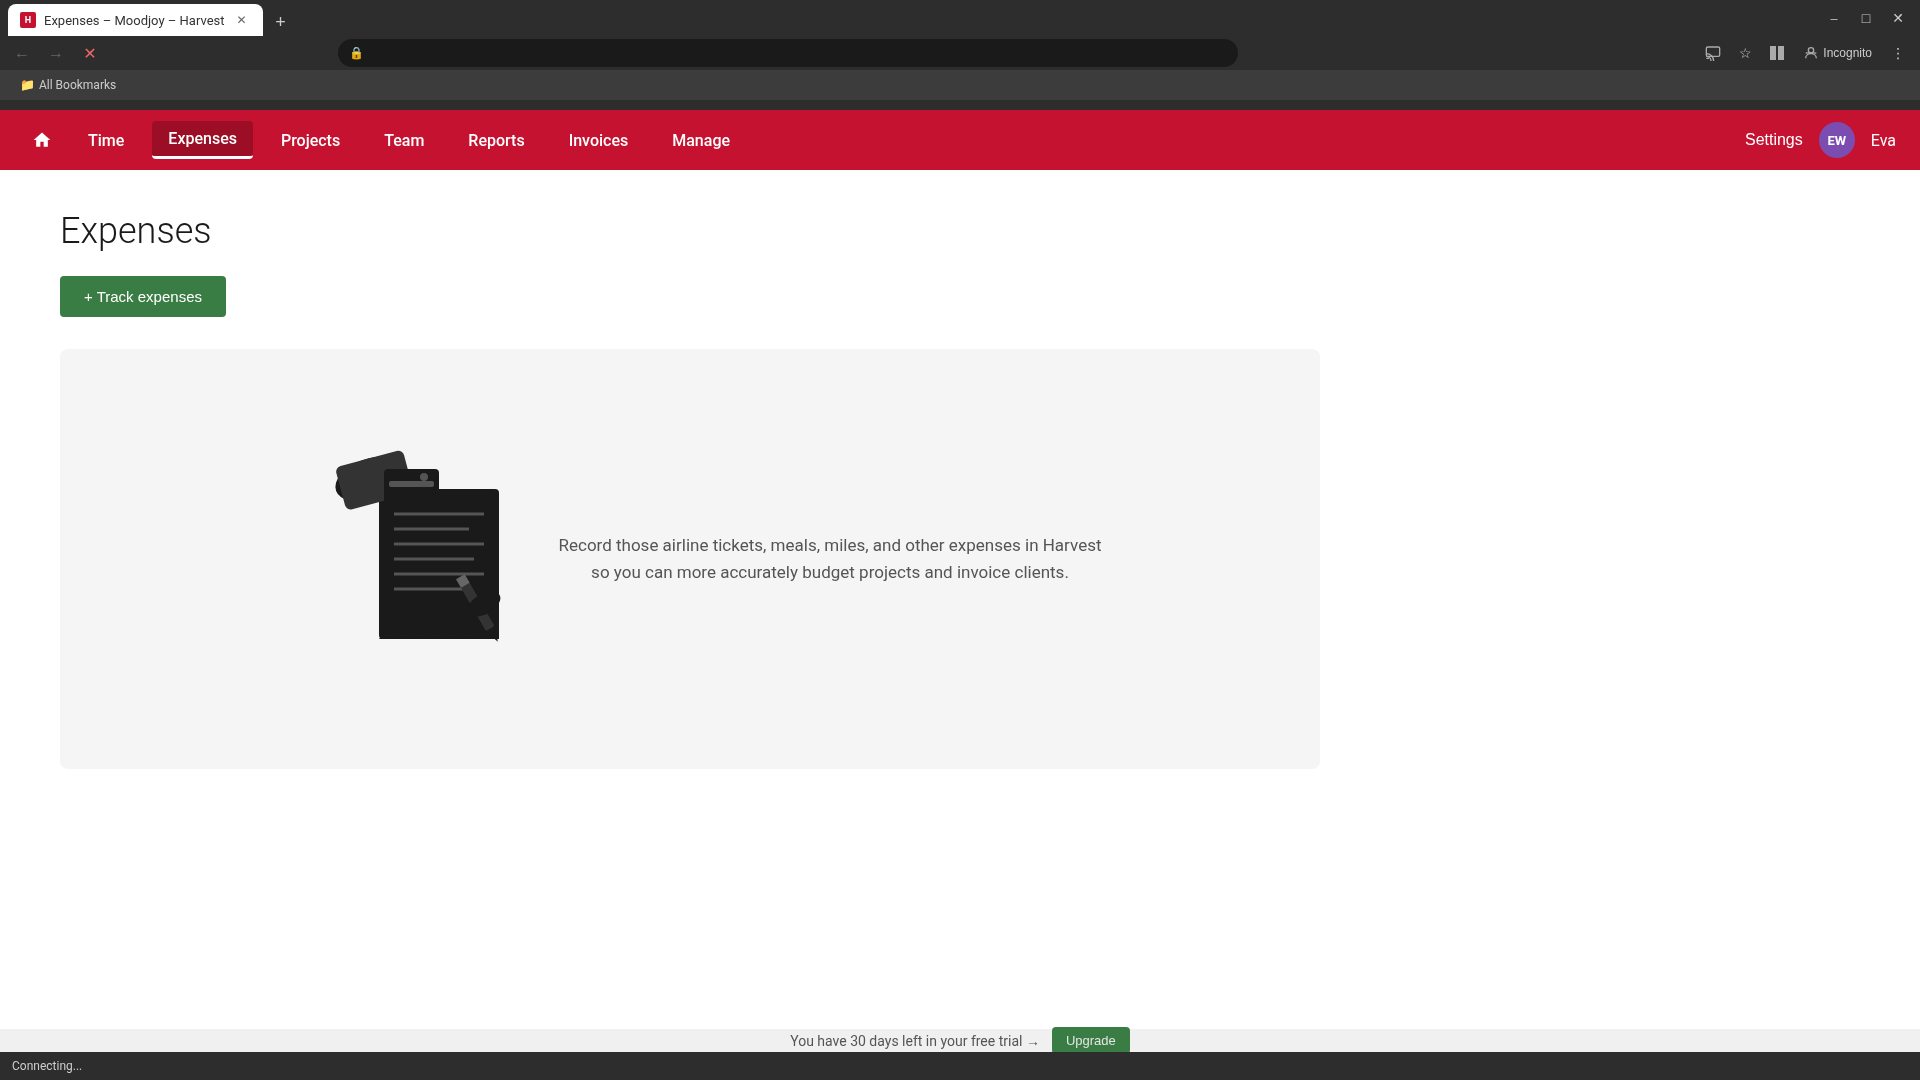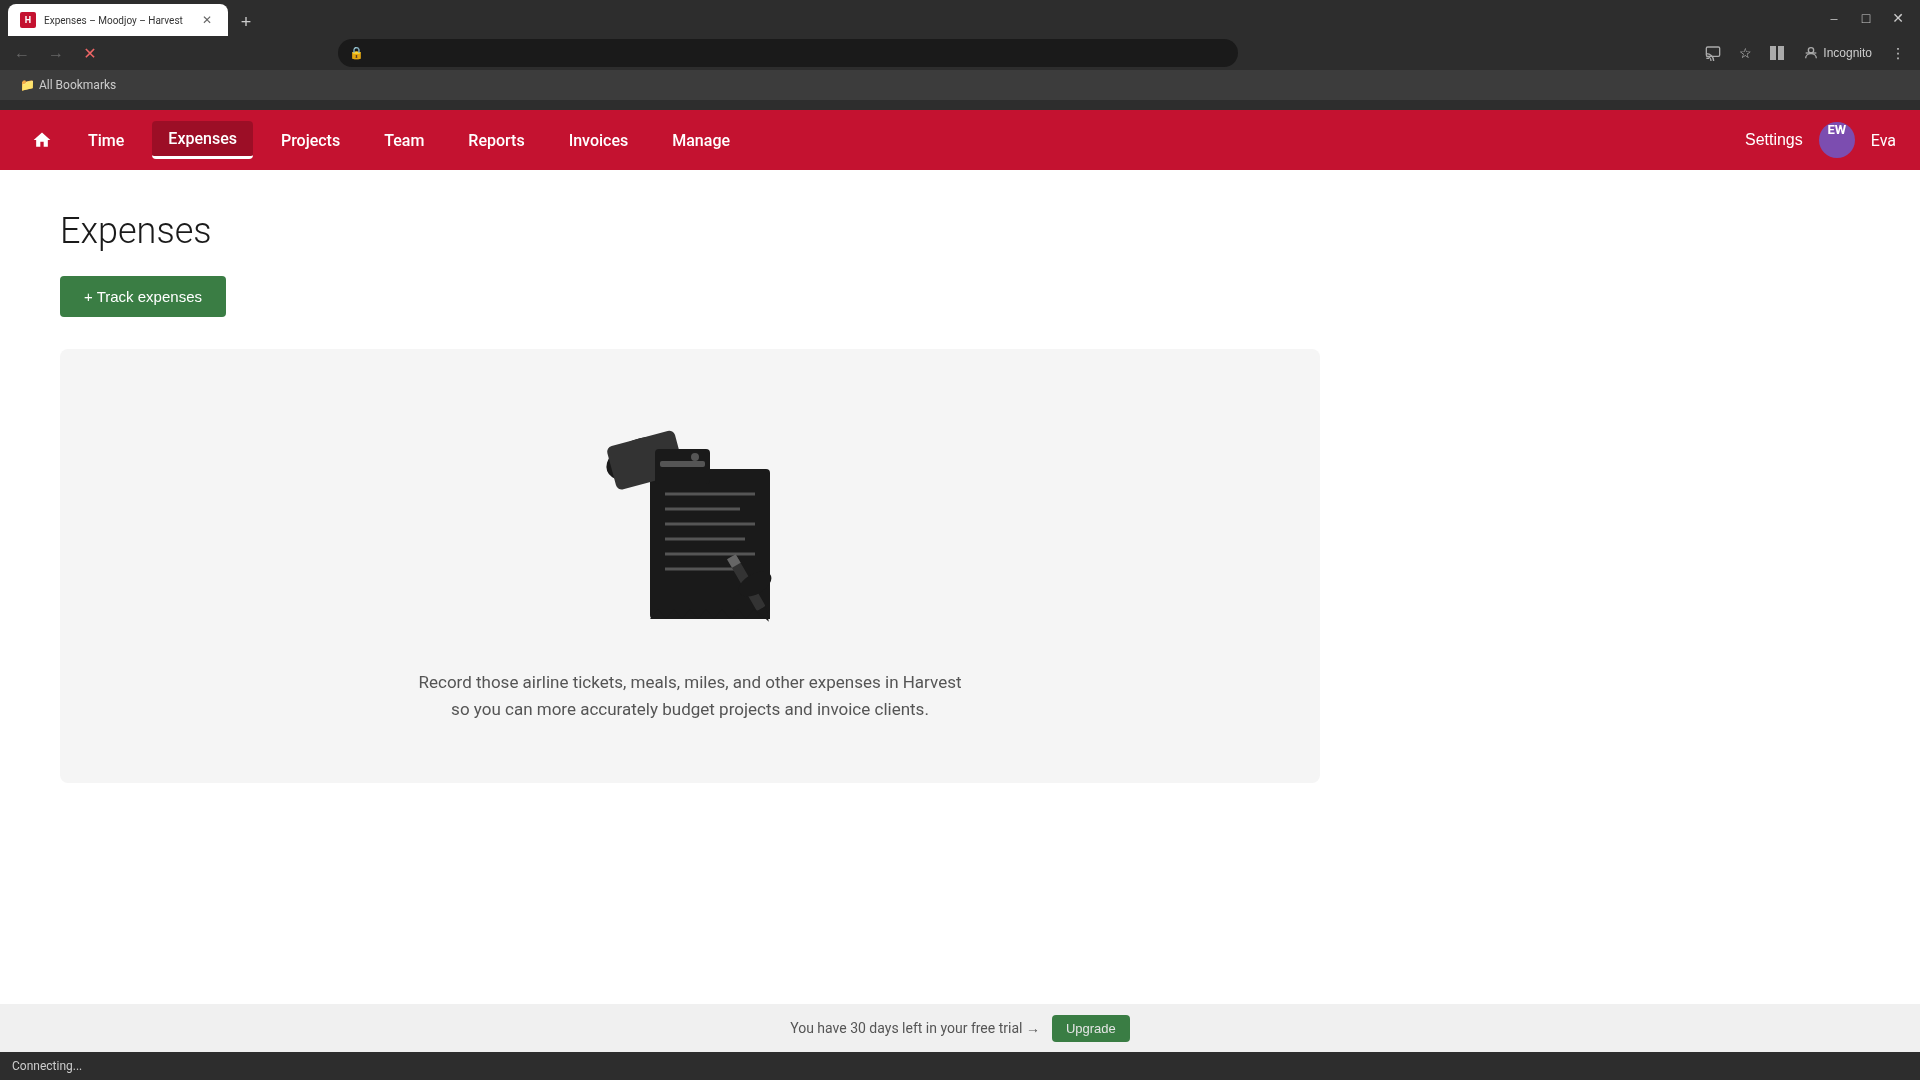--- a/index.html
+++ b/index.html
@@ -40,21 +40,21 @@
       font-size: 13px;
       color: #333;
     }
     .tab-favicon {
       width: 16px; height: 16px;
       background: #c41230;
       border-radius: 2px;
       display: flex; align-items: center; justify-content: center;
       font-size: 9px; color: white; font-weight: bold;
     }
-    .tab-title { flex: 1; white-space: nowrap; overflow: hidden; text-overflow: ellipsis; font-size: 10px; }
+    .tab-title { flex: 1; white-space: nowrap; overflow: hidden; text-overflow: ellipsis; font-size: 13px; }
     .tab-close {
       width: 18px; height: 18px;
       border-radius: 50%;
       border: none; background: none;
       cursor: pointer;
       font-size: 12px; color: #666;
       display: flex; align-items: center; justify-content: center;
     }
     .new-tab-btn {
       background: none; border: none;
@@ -192,21 +192,21 @@
       color: white;
       font-size: 16px;
       font-weight: 500;
       cursor: pointer;
       background: none; border: none;
     }
     .nav-avatar {
       width: 36px; height: 36px;
       background: #7c4db0;
       border-radius: 50%;
-      display: flex; justify-content: center;
+      display: flex; align-items: center; justify-content: center;
       color: white;
       font-size: 13px;
       font-weight: bold;
     }
     .nav-username {
       color: white;
       font-size: 16px;
       font-weight: 400;
     }
 
@@ -233,21 +233,20 @@
       align-items: center;
       gap: 8px;
       margin-bottom: 32px;
     }
 
     .empty-state {
       background: #f5f5f5;
       border-radius: 8px;
       padding: 60px 40px;
       display: flex;
-      flex-direction: column;
       align-items: center;
       justify-content: center;
       min-height: 420px;
       width: 100%;
       max-width: 1260px;
     }
     .empty-illustration {
       width: 280px;
       height: 220px;
       margin-bottom: 40px;
@@ -276,21 +275,21 @@
     .status-text {
       color: #ccc;
       font-size: 12px;
     }
     .upgrade-bar {
       position: fixed;
       bottom: 28px;
       left: 0;
       right: 0;
       background: #f0f0f0;
-      height: 48px;
+      height: 23px;
       display: flex;
       align-items: center;
       justify-content: center;
       gap: 12px;
       font-size: 14px;
       color: #555;
     }
     .upgrade-btn {
       background: #3a7d44;
       color: #e5e5e5;

